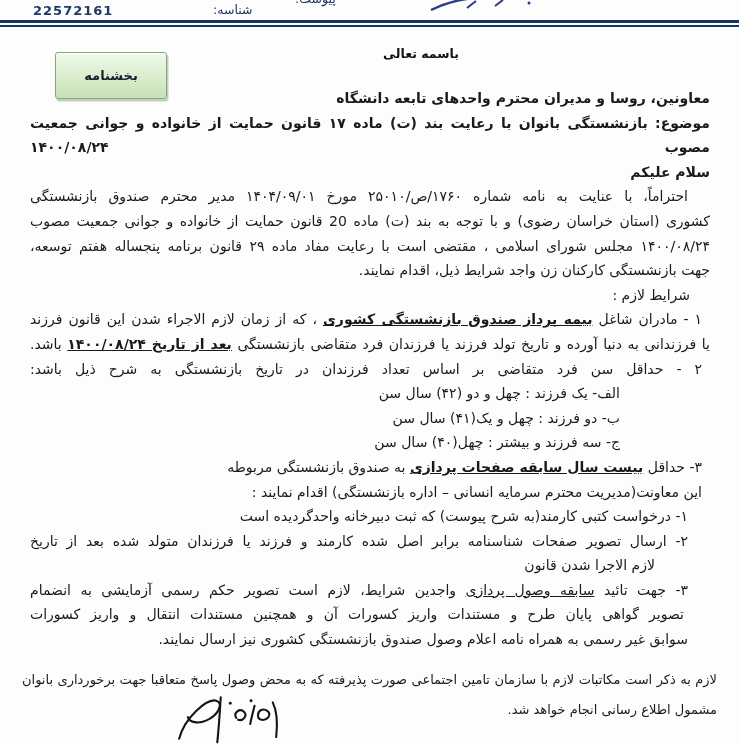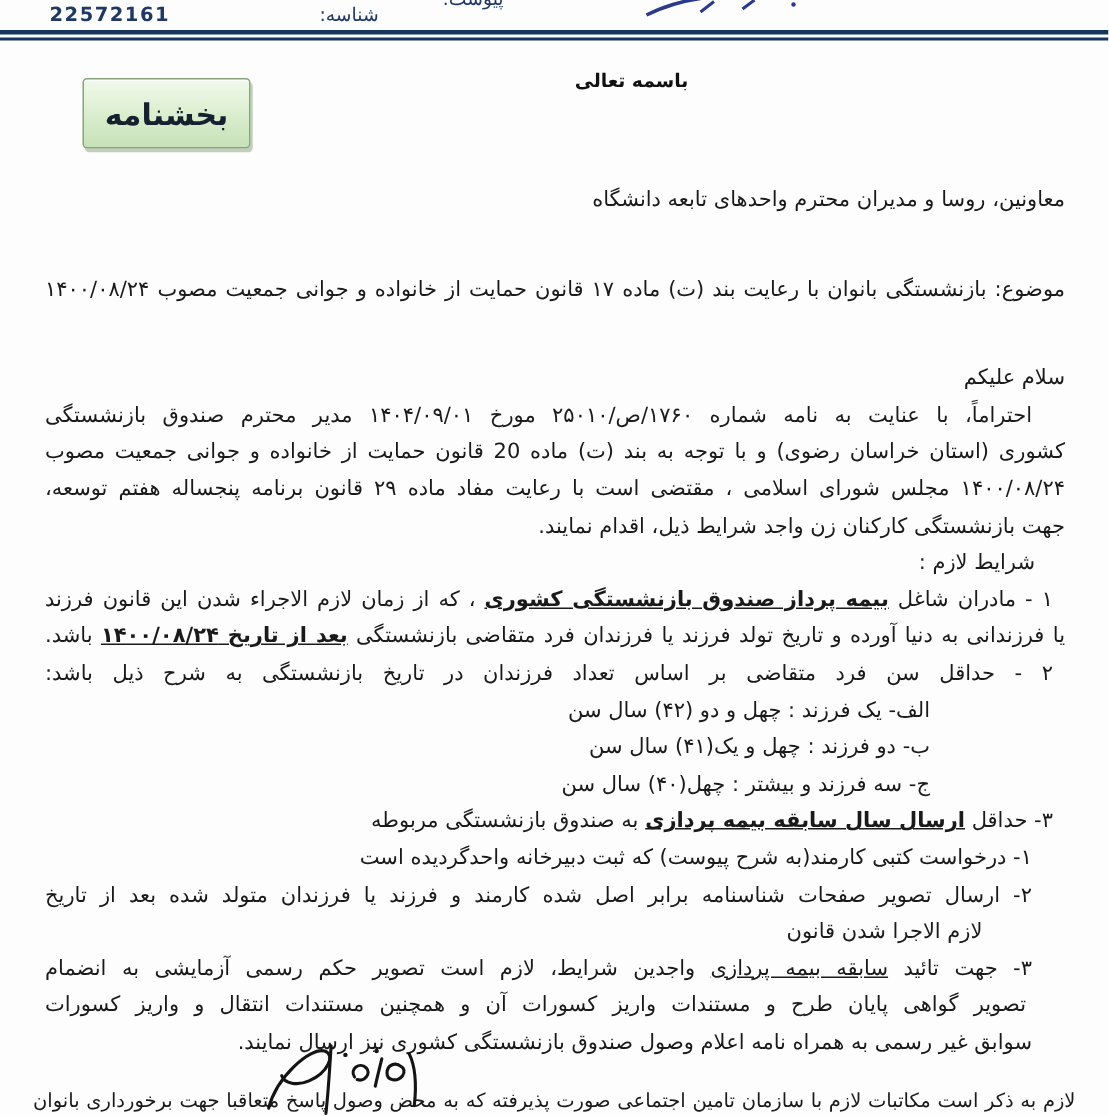--- a/index.html
+++ b/index.html
@@ -15,26 +15,26 @@
   .rule-thick{position:absolute;top:20px;left:0;width:739px;height:3px;background:#17365d;}
   .rule-thin{position:absolute;top:25px;left:0;width:739px;height:1.5px;background:#17365d;}
   
   .bismillah{position:absolute;top:46px;left:338px;width:86px;font-size:12.5px;font-weight:bold;text-align:center;color:#111;margin-left:40px;}
   .badge{
     position:absolute;top:52px;left:55px;width:110px;height:45px;
     background:linear-gradient(#f1f9eb,#d9edcd 55%,#c7e1b8);
     border:1px solid #86a57c;border-radius:3px;
     box-shadow:1.5px 2.5px 0 #c2cfbc, inset 0 1px 0 #ffffff;
     display:flex;align-items:center;justify-content:center;
-    font-size:20px;font-weight:bold;color:#16202e;cursor:default;
+    font-size:13px;font-weight:bold;color:#16202e;cursor:default;
   }
   
   .content{position:absolute;top:86px;right:29px;left:30px;}
   .ln{line-height:24.6px;font-size:14px;text-align:right;white-space:normal;}
-  .b{font-weight:normal;margin-top:35px;}
+  .b{font-weight:bold;}
   .just{text-align:justify;text-align-last:justify;}
   .sub{font-size:14px;}
   .ind8{padding-right:8px;}
   .ind20{padding-right:20px;}
   .ind22{padding-right:22px;}
   .ind26{padding-right:26px;}
   .ind55{padding-right:55px;}
   .ind90{padding-right:90px;}
   .emu{font-weight:bold;text-decoration:underline;}
   .u{text-decoration:underline;}
@@ -73,28 +73,29 @@
   <div class="ln ind20">شرایط لازم :</div>
 
   <div class="ln just ind8"><span>۱ - مادران شاغل </span><span class="emu">بیمه پرداز صندوق بازنشستگی کشوری</span><span> ، که از زمان لازم الاجراء شدن این قانون  فرزند</span></div>
   <div class="ln just"><span>یا فرزندانی به دنیا آورده و تاریخ تولد فرزند یا فرزندان فرد متقاضی بازنشستگی </span><span class="emu">بعد از تاریخ ۱۴۰۰/۰۸/۲۴</span><span> باشد.</span></div>
 
   <div class="ln just ind8">۲ - حداقل سن فرد متقاضی بر اساس تعداد فرزندان در تاریخ بازنشستگی به شرح ذیل باشد:</div>
   <div class="ln ind90">الف- یک فرزند : چهل و دو (۴۲) سال سن</div>
   <div class="ln ind90">ب- دو فرزند : چهل و یک(۴۱) سال سن</div>
   <div class="ln ind90">ج- سه فرزند و بیشتر : چهل(۴۰) سال سن</div>
 
-  <div class="ln ind8"><span>۳- حداقل </span><span class="emu">ارسال سال سابقه بیمه پردازی</span><span> به صندوق بازنشستگی مربوطه</span></div>
+  <div class="ln ind8"><span>۳- حداقل </span><span class="emu">بیست سال سابقه صفحات پردازی</span><span> به صندوق بازنشستگی مربوطه</span></div>
 
+  <div class="ln ind8">این معاونت(مدیریت محترم سرمایه انسانی – اداره بازنشستگی) اقدام نمایند :</div>
 
   <div class="ln ind22">۱- درخواست کتبی کارمند(به شرح پیوست) که ثبت دبیرخانه واحدگردیده است</div>
   <div class="ln just ind22">۲- ارسال تصویر صفحات شناسنامه برابر اصل شده کارمند و فرزند یا فرزندان متولد شده بعد از تاریخ</div>
   <div class="ln ind55">لازم الاجرا شدن قانون</div>
 
-  <div class="ln just ind22"><span>۳- جهت تائید </span><span class="u">سابقه بیمه پردازی</span><span> واجدین شرایط، لازم است تصویر حکم رسمی آزمایشی به انضمام</span></div>
+  <div class="ln just ind22"><span>۳- جهت تائید </span><span class="u">سابقه وصول پردازی</span><span> واجدین شرایط، لازم است تصویر حکم رسمی آزمایشی به انضمام</span></div>
   <div class="ln just ind26">تصویر گواهی پایان طرح و مستندات واریز کسورات آن و همچنین مستندات انتقال و واریز کسورات</div>
   <div class="ln ind22">سوابق غیر رسمی به همراه نامه اعلام وصول صندوق بازنشستگی کشوری نیز ارسال نمایند.</div>
 
   <div class="note">
     <div class="ln just">لازم به ذکر است مکاتبات لازم با سازمان تامین اجتماعی صورت پذیرفته که به محض وصول پاسخ متعاقبا جهت برخورداری بانوان</div>
     <div class="ln">مشمول اطلاع رسانی انجام خواهد شد.</div>
   </div>
 </div>
 
 <svg class="signature" viewBox="0 0 135 60">

